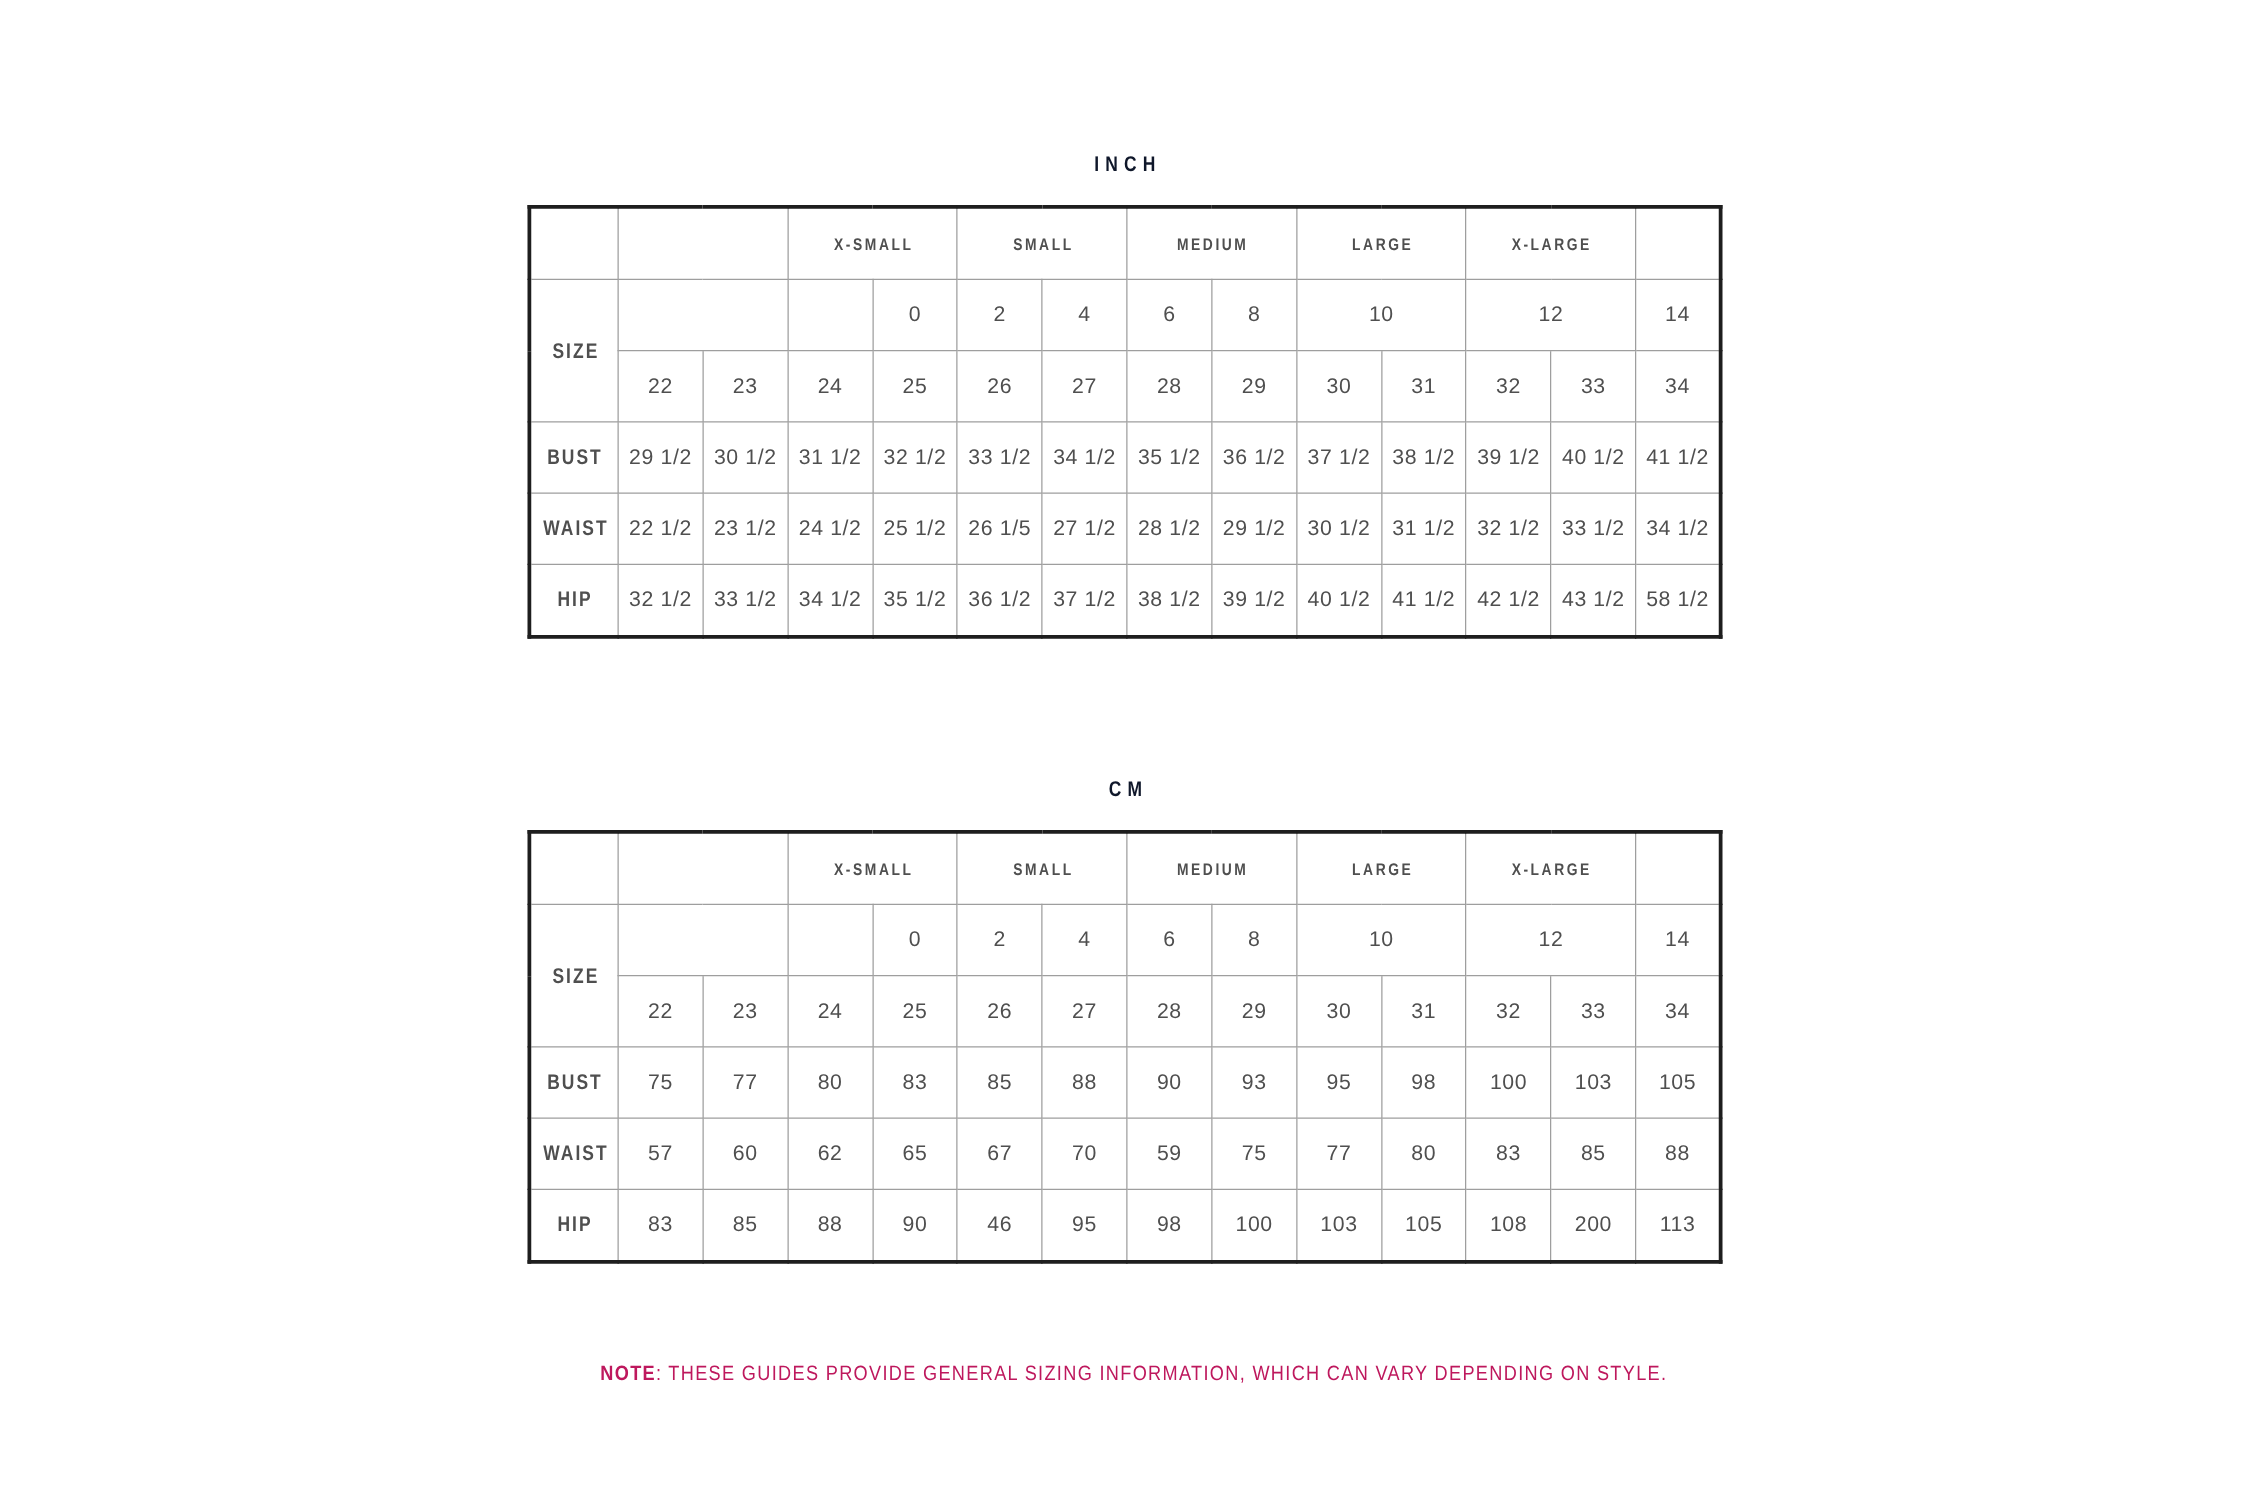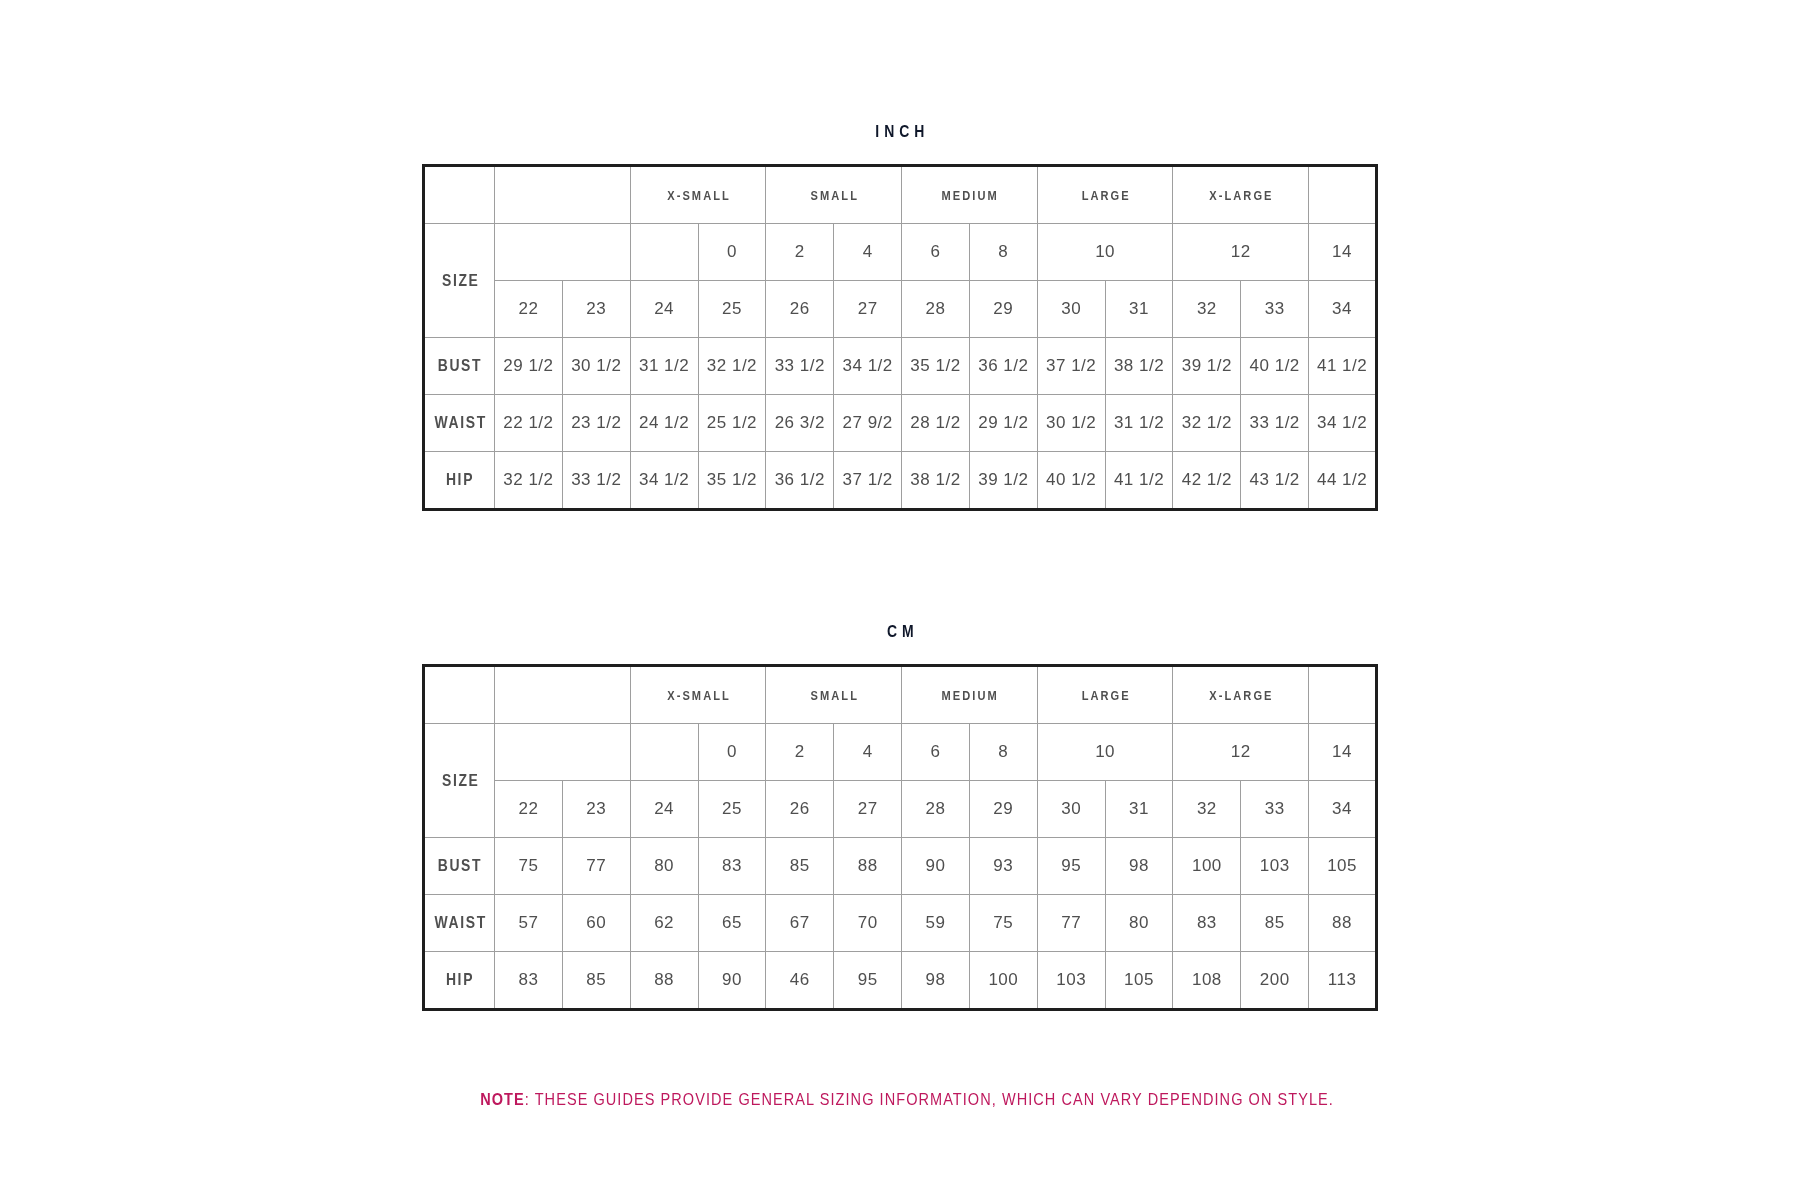--- a/index.html
+++ b/index.html
@@ -149,22 +149,22 @@
         <td>39 1/2</td>
         <td>40 1/2</td>
         <td>41 1/2</td>
       </tr>
       <tr>
         <td class="lbl"><span class="cond">WAIST</span></td>
         <td>22 1/2</td>
         <td>23 1/2</td>
         <td>24 1/2</td>
         <td>25 1/2</td>
-        <td>26 3/2</td>
-        <td>27 9/2</td>
+        <td>26 1/5</td>
+        <td>27 1/2</td>
         <td>28 1/2</td>
         <td>29 1/2</td>
         <td>30 1/2</td>
         <td>31 1/2</td>
         <td>32 1/2</td>
         <td>33 1/2</td>
         <td>34 1/2</td>
       </tr>
       <tr>
         <td class="lbl"><span class="cond">HIP</span></td>
@@ -173,21 +173,21 @@
         <td>34 1/2</td>
         <td>35 1/2</td>
         <td>36 1/2</td>
         <td>37 1/2</td>
         <td>38 1/2</td>
         <td>39 1/2</td>
         <td>40 1/2</td>
         <td>41 1/2</td>
         <td>42 1/2</td>
         <td>43 1/2</td>
-        <td>44 1/2</td>
+        <td>58 1/2</td>
       </tr>
     </tbody>
       </table>
 
     <div class="unit-title title-cm"><span class="cond">CM</span></div>
 
     <table class="size-table">
       <colgroup>
         <col style="width:71px">
         <col>

